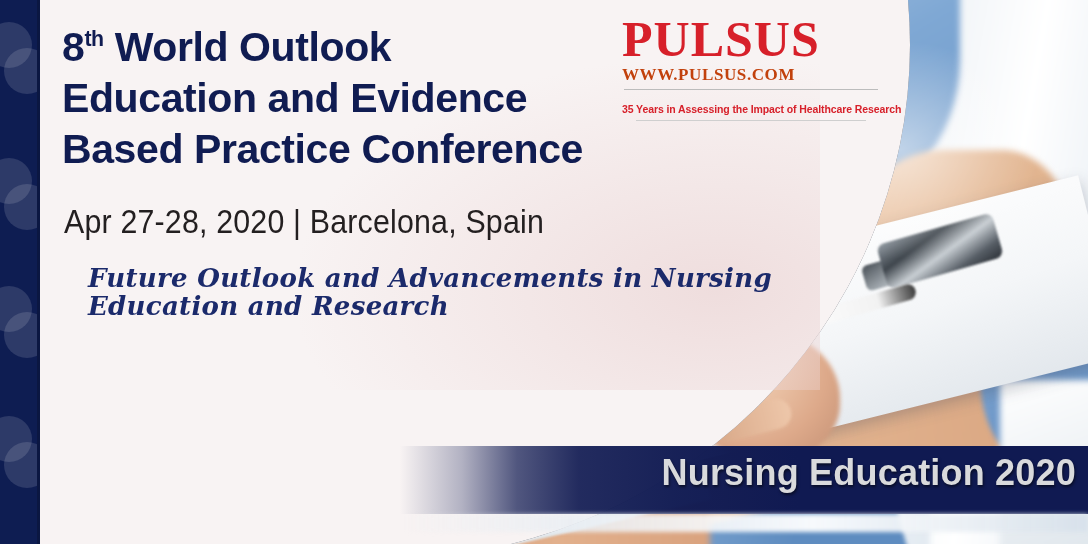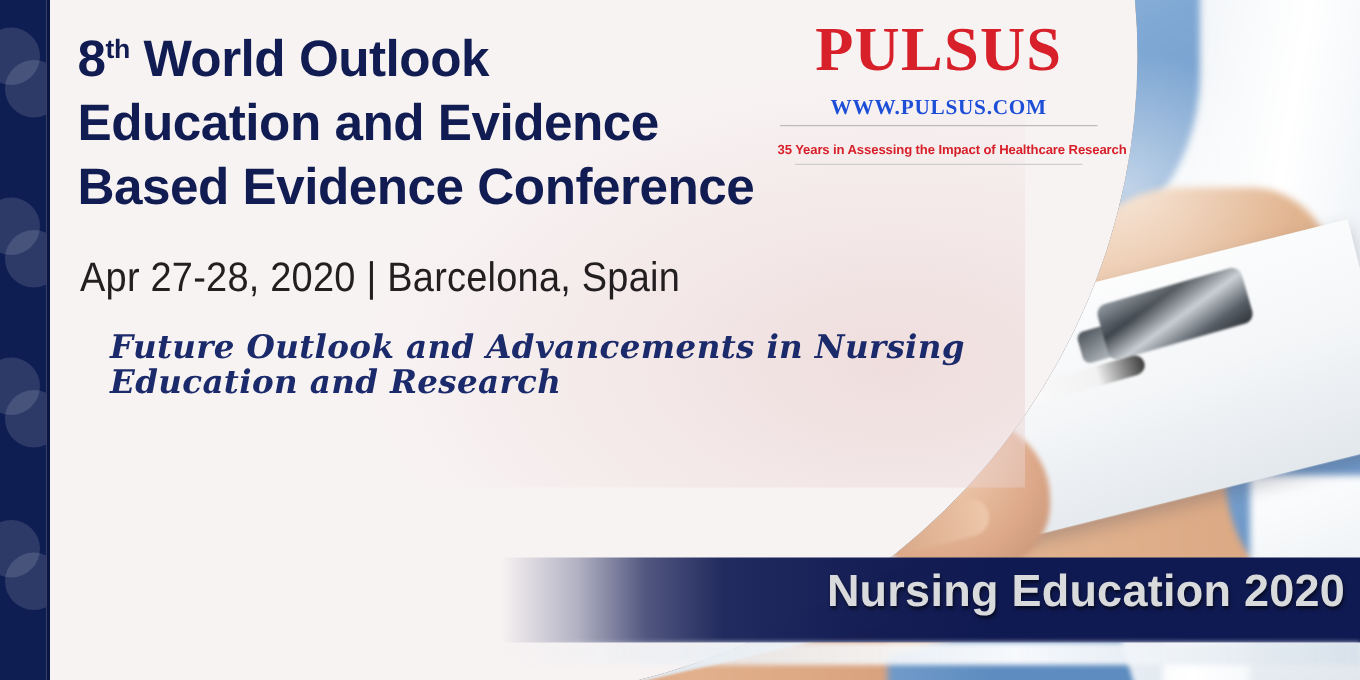--- a/index.html
+++ b/index.html
@@ -252,38 +252,37 @@
     line-height:28px;
     letter-spacing:.3px;
     margin-left:36px;
   }
 
   
   #logo {
     position:absolute;
     left:622px; top:14px;
     width:258px;
-    text-align:center;
   }
   #logo-word {
     font-family:"Liberation Serif","DejaVu Serif",serif;
     font-weight:bold;
     color:#d7202a;
     font-size:50px;
     line-height:50px;
     letter-spacing:1px;
   }
   #logo-url {
     font-family:"Liberation Serif","DejaVu Serif",serif;
     font-weight:bold;
-    color:#1d4ed8;
+    color:#c2410c;
     font-size:17px;
     line-height:20px;
     letter-spacing:.6px;
-    margin-top:12px;
+    margin-top:1px;
   }
   #logo-rule {
     height:1px; background:#bcbcbc; margin:4px 2px 3px 2px;
   }
   #logo-tag {
     font-family:"Liberation Sans", sans-serif;
     font-weight:bold;
     color:#d7202a;
     font-size:10.5px;
     line-height:14px;
@@ -366,21 +365,21 @@
       <div class="bub" style="left: 4px; top: 48px; width: 46px; height: 46px;"></div>
       <div class="bub" style="left: -14px; top: 158px; width: 46px; height: 46px;"></div>
       <div class="bub" style="left: 4px; top: 184px; width: 46px; height: 46px;"></div>
       <div class="bub" style="left: -14px; top: 286px; width: 46px; height: 46px;"></div>
       <div class="bub" style="left: 4px; top: 312px; width: 46px; height: 46px;"></div>
       <div class="bub" style="left: -14px; top: 416px; width: 46px; height: 46px;"></div>
       <div class="bub" style="left: 4px; top: 442px; width: 46px; height: 46px;"></div>
     </div>
   <div id="rail-edge"></div>
 
-  <h1 id="title"><span>8</span><sup>th</sup><span> World Outlook</span><br><span>Education and Evidence</span><br><span>Based Evidence Conference</span></h1>
+  <h1 id="title"><span>8</span><sup>th</sup><span> World Outlook</span><br><span>Education and Evidence</span><br><span>Based Practice Conference</span></h1>
 
   <div id="dateline">Apr 27-28, 2020 | Barcelona, Spain</div>
 
   <div id="tagline">Future Outlook and Advancements in Nursing Education and Research</div>
 
   <div id="logo">
     <div id="logo-word">PULSUS</div>
     <div id="logo-url">WWW.PULSUS.COM</div>
     <div id="logo-rule"></div>
     <div id="logo-tag">35 Years in Assessing the Impact of Healthcare Research</div>

